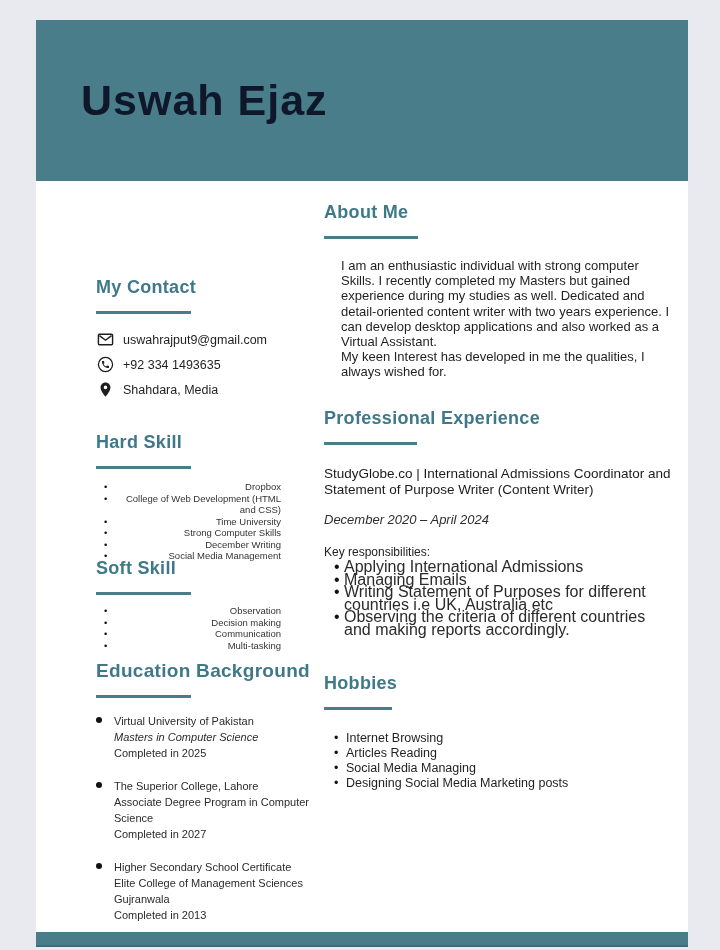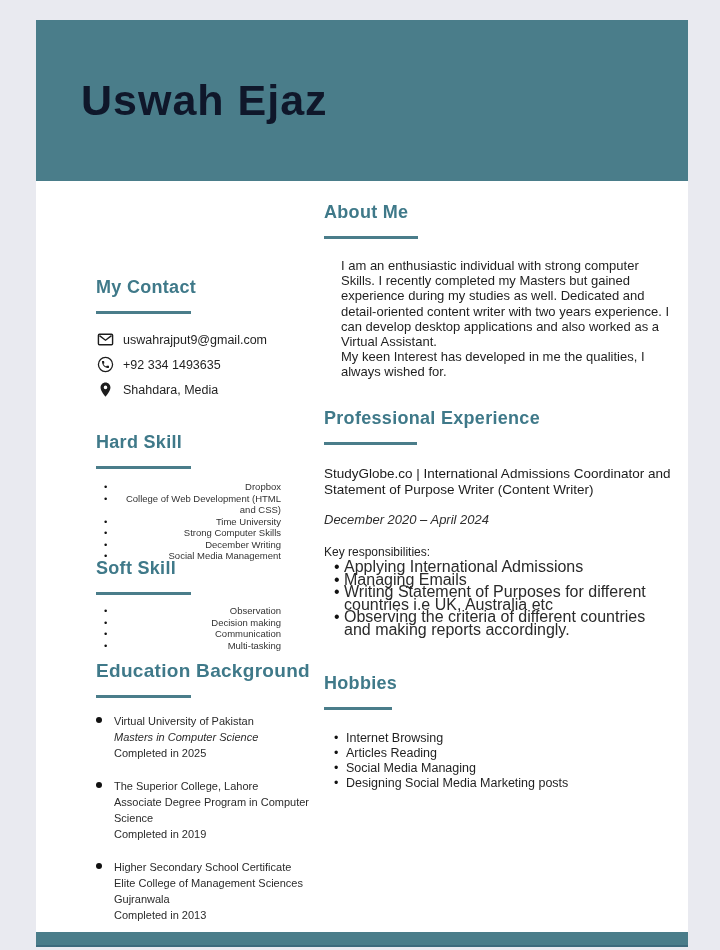--- a/index.html
+++ b/index.html
@@ -202,21 +202,21 @@
       <div class="edu-item">
         <span class="marker"></span>
         <div class="edu-line">Virtual University of Pakistan</div>
         <div class="edu-line italic">Masters in Computer Science</div>
         <div class="edu-line">Completed in 2025</div>
       </div>
       <div class="edu-item">
         <span class="marker"></span>
         <div class="edu-line">The Superior College, Lahore</div>
         <div class="edu-line">Associate Degree Program in Computer Science</div>
-        <div class="edu-line">Completed in 2019</div>
+        <div class="edu-line">Completed in 2027</div>
       </div>
       <div class="edu-item">
         <span class="marker"></span>
         <div class="edu-line">Higher Secondary School Certificate</div>
         <div class="edu-line">Elite College of Management Sciences Gujranwala</div>
         <div class="edu-line">Completed in 2013</div>
       </div>
     </div>
   </div>
 

